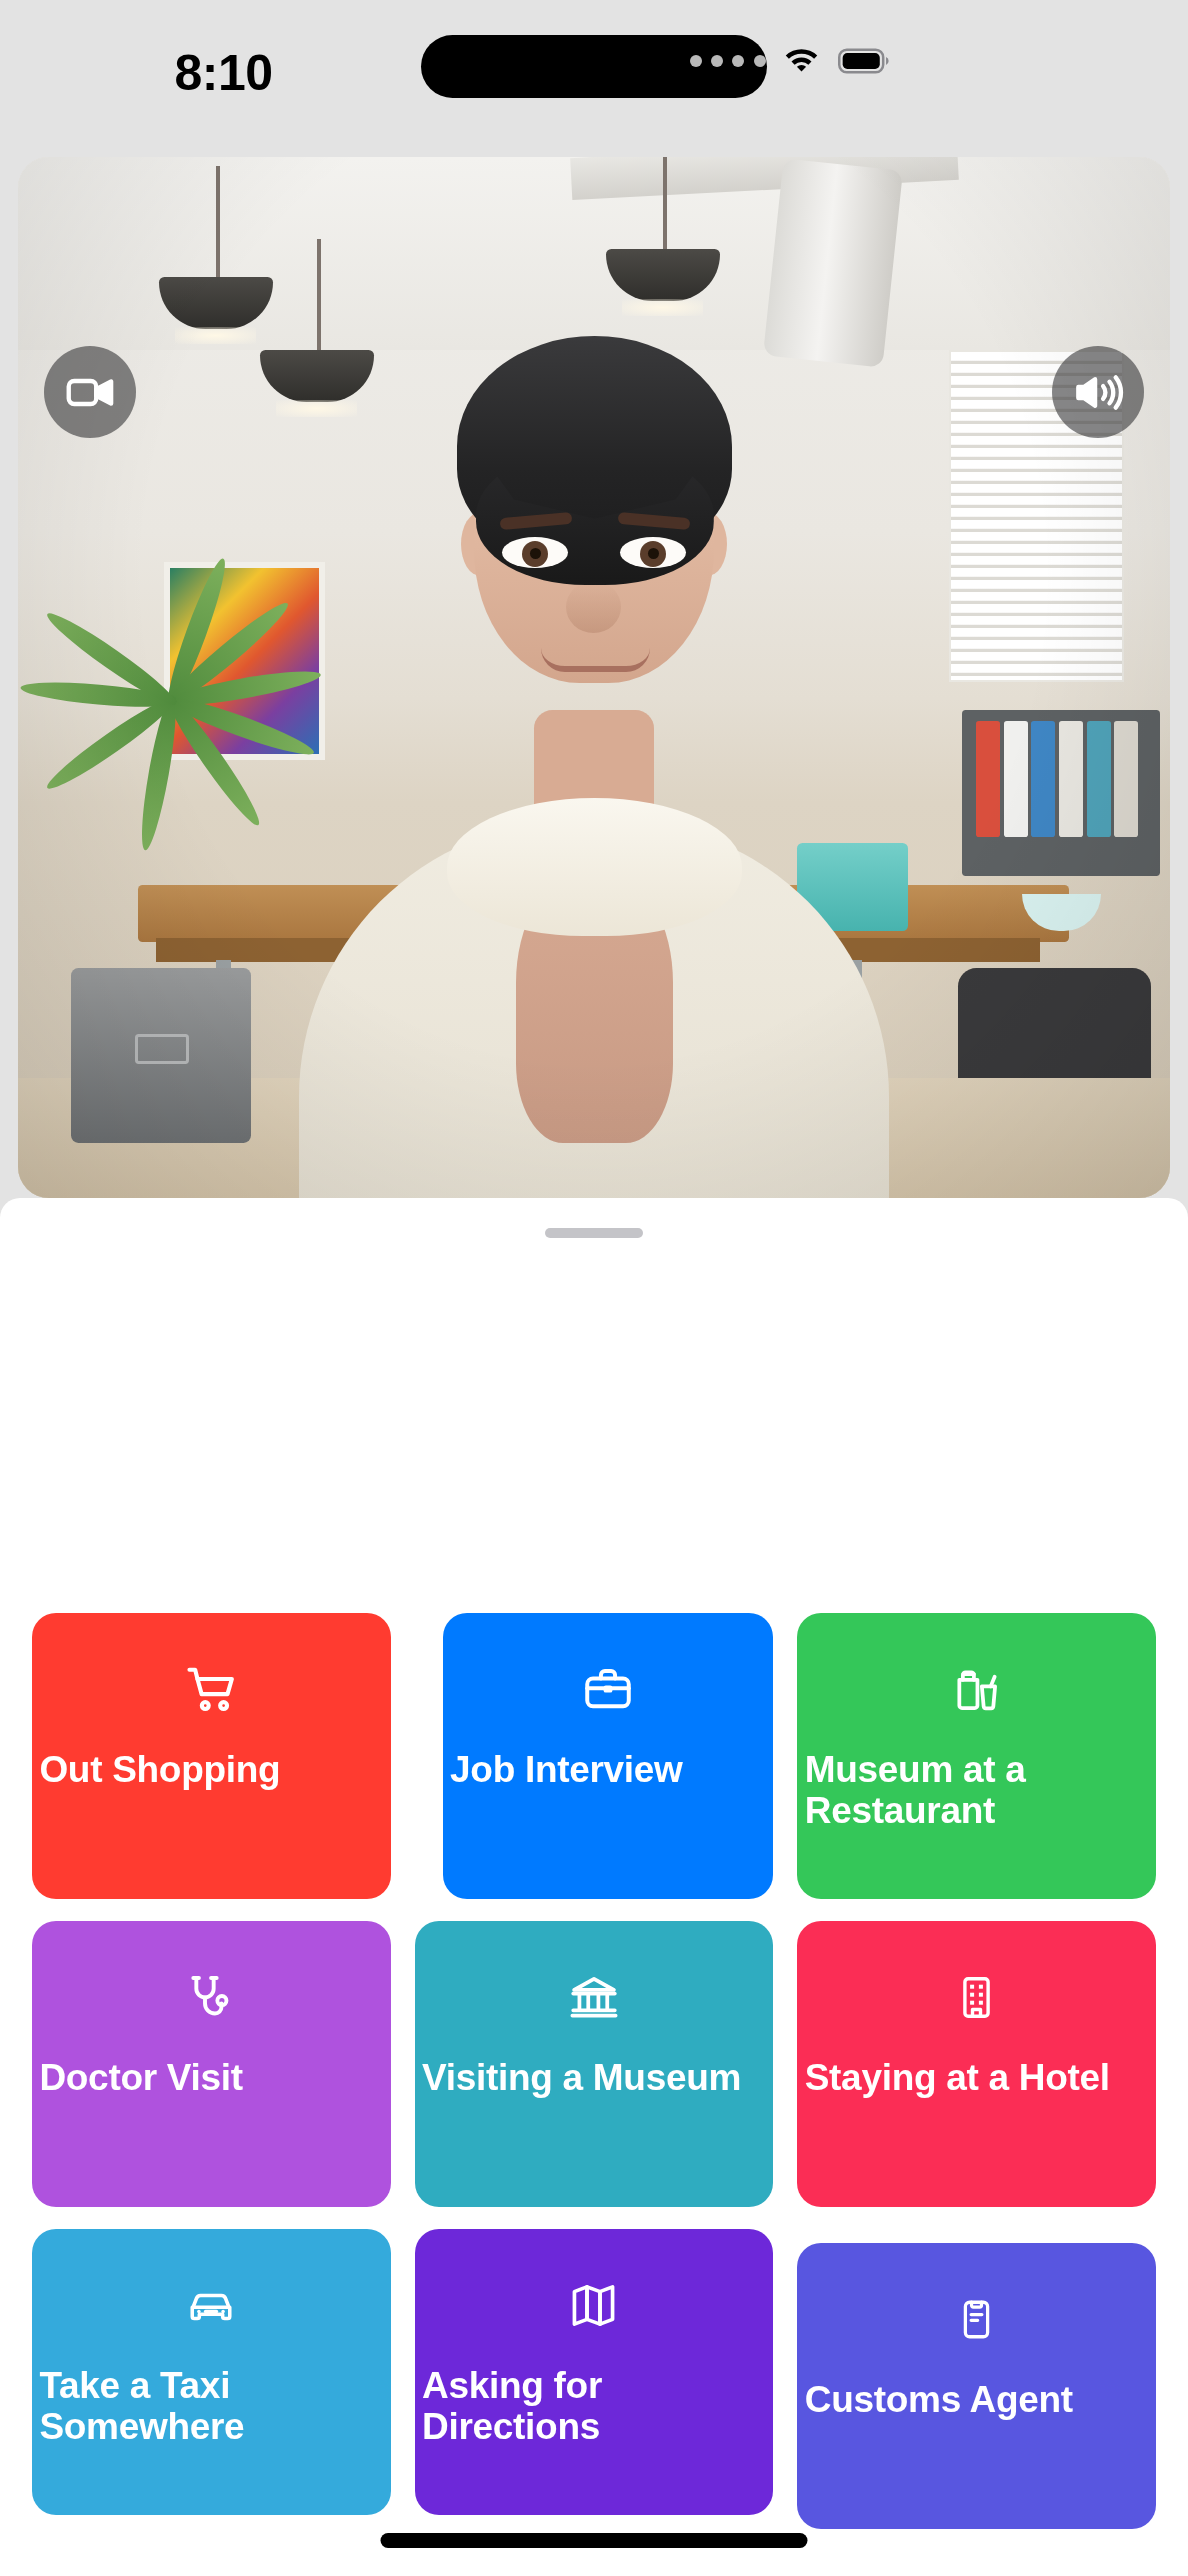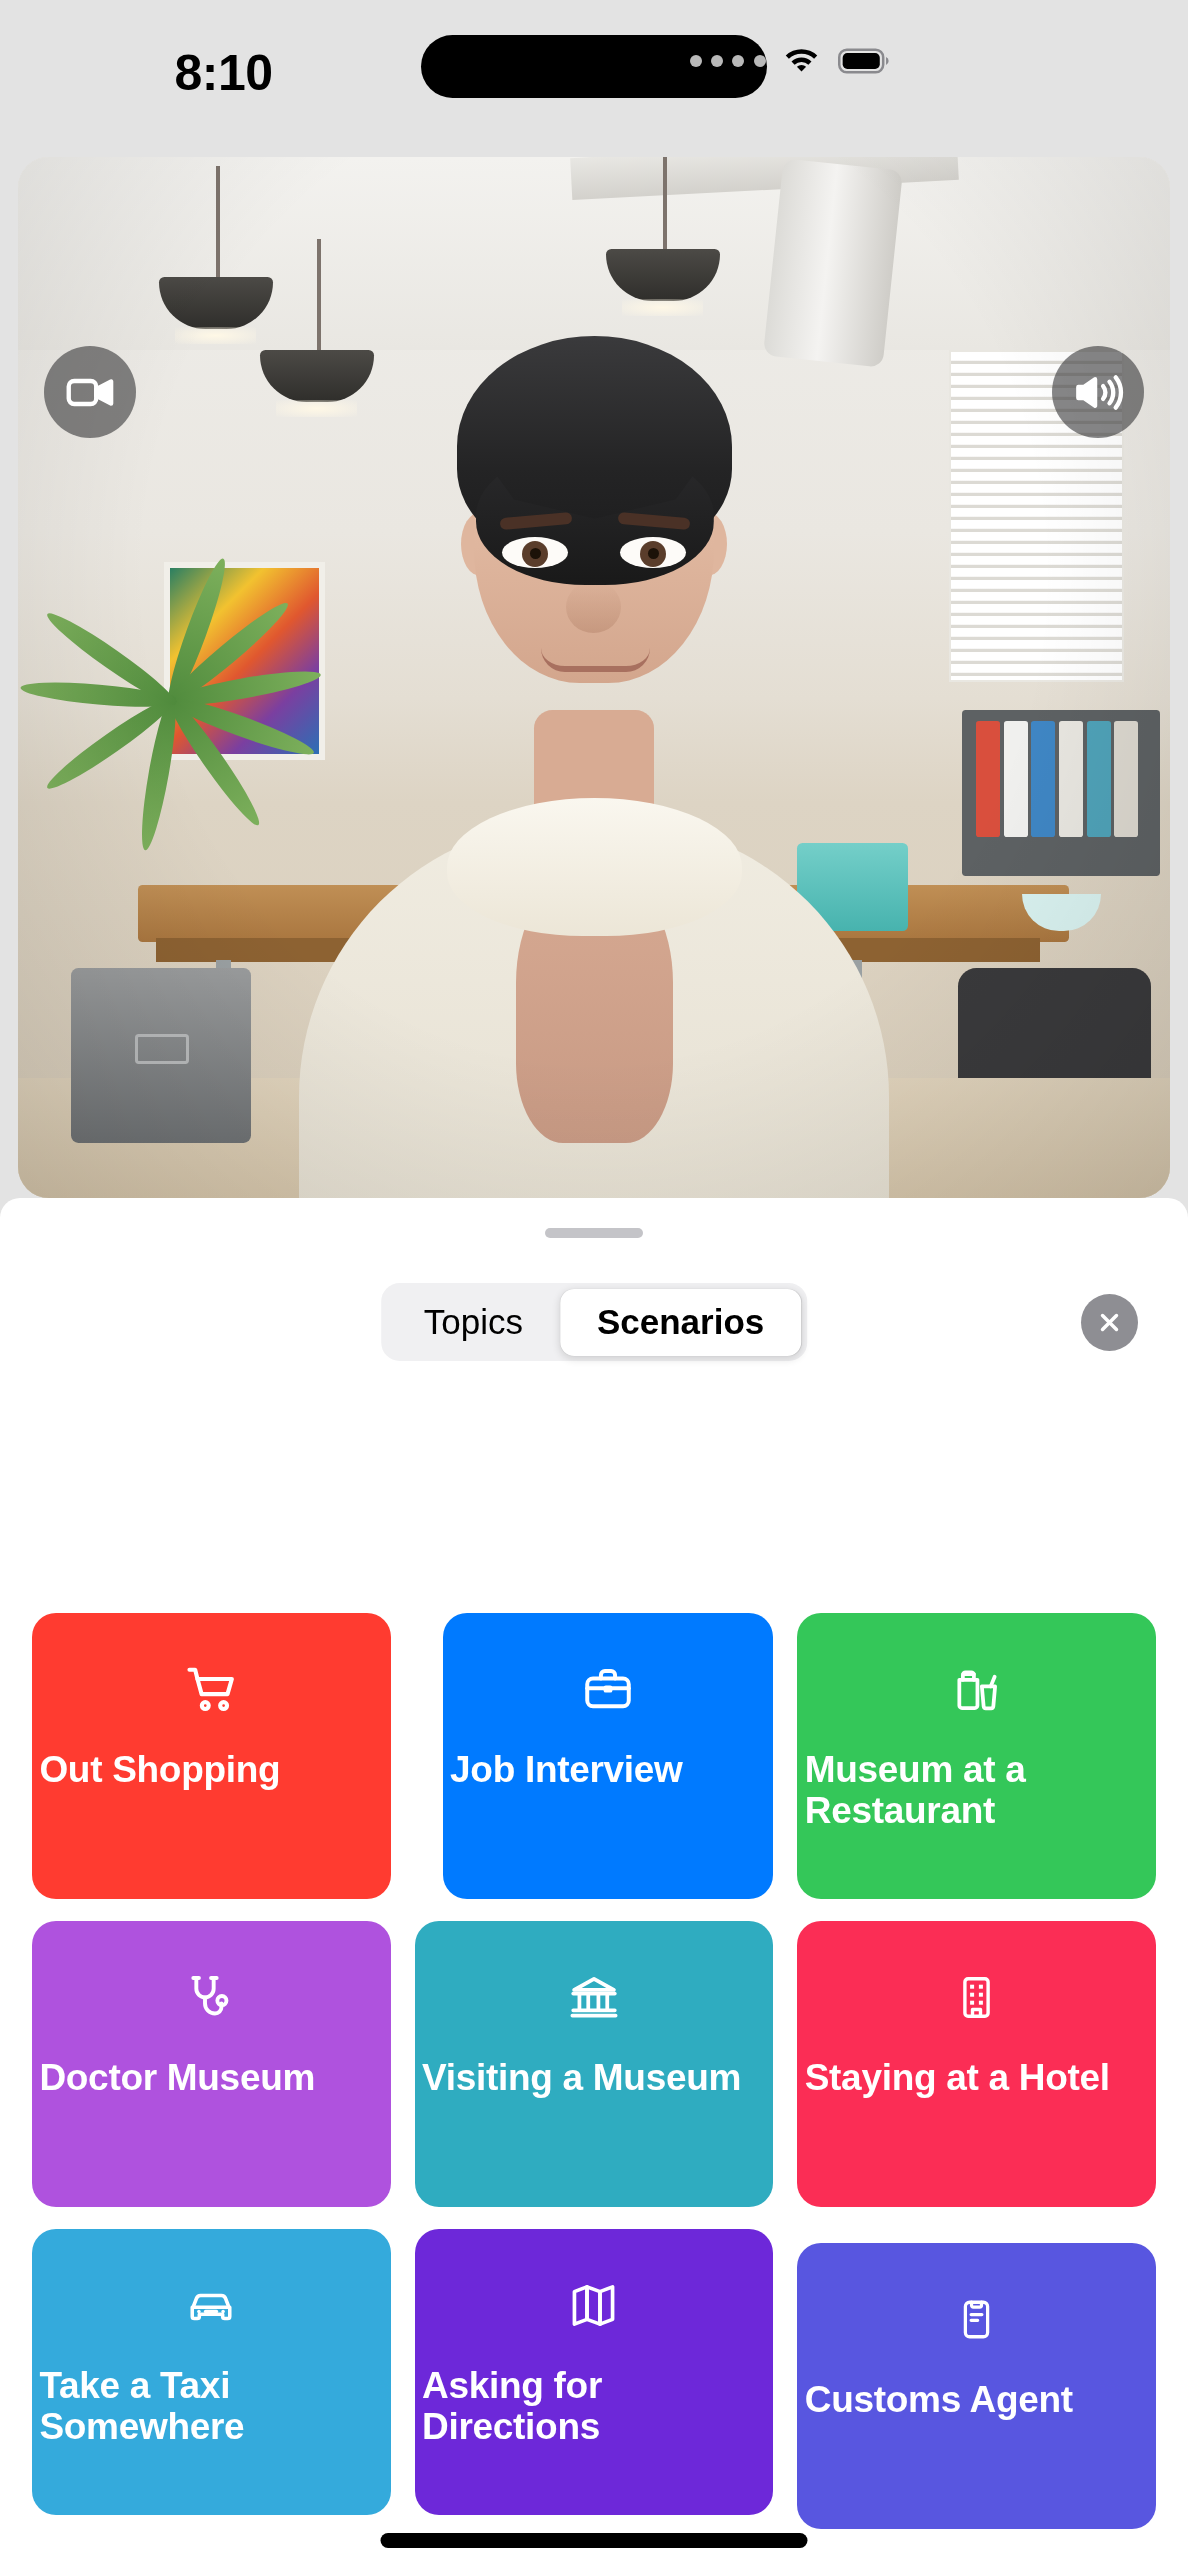--- a/index.html
+++ b/index.html
@@ -412,31 +412,20 @@
         <rect x="0.7" y="0.7" width="24.5" height="12.6" rx="4.2" fill="none" stroke="#8a8a8e" stroke-width="1.4"></rect>
         <rect x="2.6" y="2.6" width="20.7" height="8.8" rx="2.6" fill="#000"></rect>
         <path d="M26.8 4.8 a2.4 2.4 0 0 1 0 4.4 Z" fill="#8a8a8e"></path>
       </svg>
     </div>
   </div>
 
   <div class="sheet">
     <div class="grabber"></div>
 
-    <div class="sheet-head">
-      <div class="segmented">
-        <div class="seg">Topics</div>
-        <div class="seg active">Scenarios</div>
-      </div>
-      <div class="close-btn">
-        <svg width="31" height="31" viewBox="0 0 24 24" stroke="#ffffff" stroke-width="2.7" stroke-linecap="round">
-          <path d="M6.6 6.6 L17.4 17.4 M17.4 6.6 L6.6 17.4"></path>
-        </svg>
-      </div>
-    </div>
 
     <div class="grid">
 
       <div class="card" style="background: rgb(255, 59, 48);">
         <span class="ico">
           <svg width="55" height="55" viewBox="0 0 24 24" fill="none" stroke="#fff" stroke-width="1.8" stroke-linecap="round" stroke-linejoin="round">
             <path d="M2.6 3.4 h2.5 l1 4"></path>
             <path d="M6.1 7.4 h15 l-1.9 6.6 H7.9 Z"></path>
             <circle cx="9.5" cy="19" r="1.5"></circle>
             <circle cx="17.5" cy="19" r="1.5"></circle>
@@ -472,21 +461,21 @@
 
       <div class="card" style="background: rgb(175, 82, 222);">
         <span class="ico">
           <svg width="52" height="53" viewBox="0 0 24 24" fill="none" stroke="#fff" stroke-width="1.8" stroke-linecap="round" stroke-linejoin="round">
             <path d="M5 3 v5 a4 4 0 0 0 8 0 V3"></path>
             <path d="M3.6 3 h2.6 M11.8 3 h2.6"></path>
             <path d="M9 12 v2.8 a4.6 4.6 0 0 0 4.6 4.6 a3 3 0 0 0 3 -3 v-1.6"></path>
             <circle cx="16.8" cy="13.4" r="2.1"></circle>
           </svg>
         </span>
-        <span class="lbl">Doctor Museum</span>
+        <span class="lbl">Doctor Visit</span>
       </div>
 
       <div class="card" style="background: rgb(47, 172, 192);">
         <span class="ico">
           <svg width="53" height="53" viewBox="0 0 24 24" fill="none" stroke="#fff" stroke-width="1.7" stroke-linecap="round" stroke-linejoin="round">
             <path d="M3 8.6 L12 3.6 L21 8.6 Z"></path>
             <path d="M2.6 10.2 h18.8"></path>
             <path d="M5.4 10.6 v6.6 M9.4 10.6 v6.6 M14 10.6 v6.6 M18 10.6 v6.6"></path>
             <path d="M2.6 17.8 h18.8 M2.2 20.2 h19.6"></path>
           </svg>

